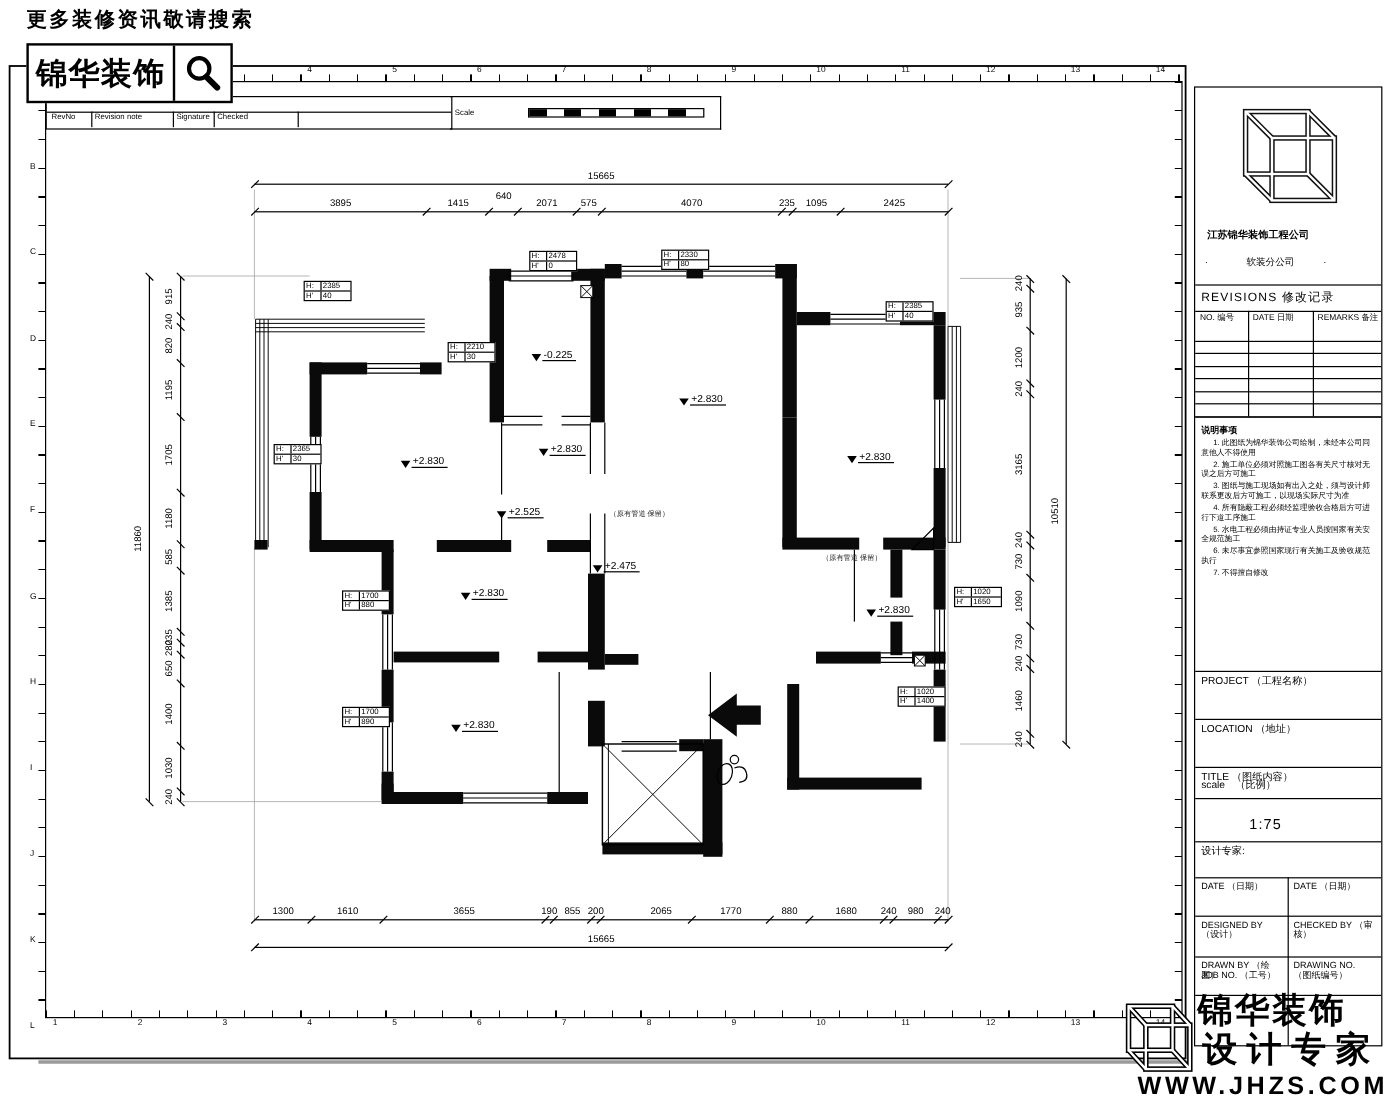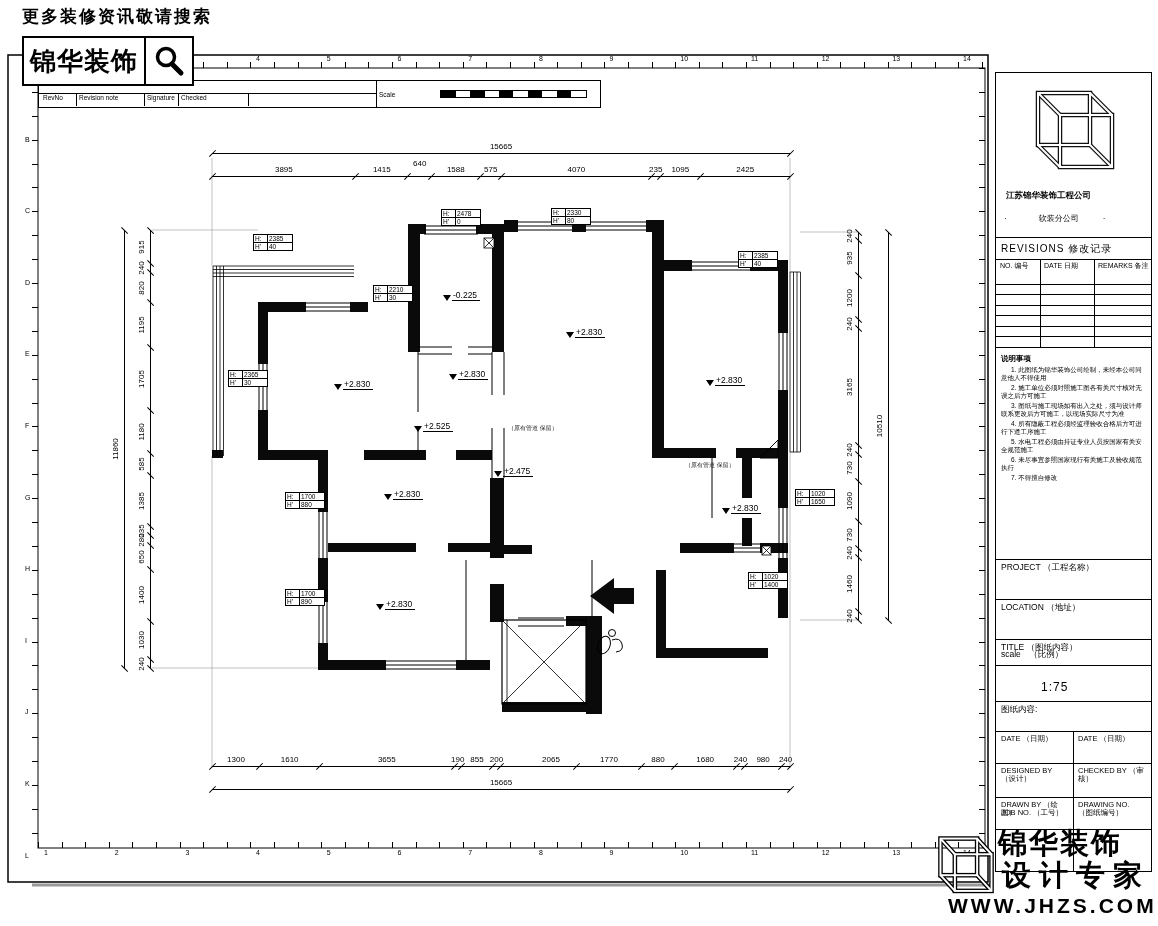--- a/index.html
+++ b/index.html
@@ -266,21 +266,21 @@
     <div class="hline" style="top:486px;"></div>
     <span class="t lab" style="left:5px;top:490px;">PROJECT （工程名称）</span>
     <div class="hline" style="top:526px;"></div>
     <span class="t lab" style="left:5px;top:530px;">LOCATION （地址）</span>
     <div class="hline" style="top:566px;"></div>
     <span class="t lab" style="left:5px;top:570px;">TITLE （图纸内容）</span>
     <div class="hline" style="top:592px;"></div>
     <span class="t lab" style="left:5px;top:577px;">scale　（比例）</span>
     <span class="t" id="scale-value">1:75</span>
     <div class="hline" style="top:628px;"></div>
-    <span class="t lab" style="left:5px;top:632px;">图纸内容:</span>
+    <span class="t lab" style="left:5px;top:632px;">设计专家:</span>
     <div class="hline" style="top:658px;"></div>
     <div class="vline" style="left:77px;top:658px;height:140px;"></div>
     <span class="t lab small" style="left:5px;top:662px;">DATE （日期）</span>
     <span class="t lab small" style="left:82px;top:662px;">DATE （日期）</span>
     <div class="hline" style="top:690px;"></div>
     <span class="t lab small" style="left:5px;top:694px;white-space:normal;width:68px;">DESIGNED BY （设计）</span>
     <span class="t lab small" style="left:82px;top:694px;white-space:normal;width:66px;">CHECKED BY （审核）</span>
     <div class="hline" style="top:724px;"></div>
     <span class="t lab small" style="left:5px;top:728px;white-space:normal;width:68px;">DRAWN BY （绘图）</span>
     <span class="t lab small" style="left:82px;top:728px;white-space:normal;width:66px;">DRAWING NO. （图纸编号）</span>
@@ -347,21 +347,21 @@
     <div class="t gridnum" style="left: 963.1px; top: 55px;">14</div>
     <div class="t gridnum" style="left: 963.1px; top: 849px;">14</div>
     <div class="dline" style="left: 212px; top: 176px; width: 578px; height: 1px;"></div>
     <div class="dtick" style="left: 211.5px; top: 171.5px; transform: rotate(45deg);"></div>
     <div class="dlab" style="left: 283.858px; top: 165px; transform: translateX(-50%);">3895</div>
     <div class="dtick" style="left: 355.216px; top: 171.5px; transform: rotate(45deg);"></div>
     <div class="dlab" style="left: 381.821px; top: 165px; transform: translateX(-50%);">1415</div>
     <div class="dtick" style="left: 407.426px; top: 171.5px; transform: rotate(45deg);"></div>
     <div class="dlab" style="left: 419.733px; top: 159px; transform: translateX(-50%);">640</div>
     <div class="dtick" style="left: 431.04px; top: 171.5px; transform: rotate(45deg);"></div>
-    <div class="dlab" style="left: 455.801px; top: 165px; transform: translateX(-50%);">1588</div>
+    <div class="dlab" style="left: 455.801px; top: 165px; transform: translateX(-50%);">2071</div>
     <div class="dtick" style="left: 479.561px; top: 171.5px; transform: rotate(45deg);"></div>
     <div class="dlab" style="left: 490.669px; top: 165px; transform: translateX(-50%);">575</div>
     <div class="dtick" style="left: 500.777px; top: 171.5px; transform: rotate(45deg);"></div>
     <div class="dlab" style="left: 576.363px; top: 165px; transform: translateX(-50%);">4070</div>
     <div class="dtick" style="left: 650.95px; top: 171.5px; transform: rotate(45deg);"></div>
     <div class="dlab" style="left: 655.785px; top: 165px; transform: translateX(-50%);">235</div>
     <div class="dtick" style="left: 659.621px; top: 171.5px; transform: rotate(45deg);"></div>
     <div class="dlab" style="left: 680.322px; top: 165px; transform: translateX(-50%);">1095</div>
     <div class="dtick" style="left: 700.023px; top: 171.5px; transform: rotate(45deg);"></div>
     <div class="dlab" style="left: 745.262px; top: 165px; transform: translateX(-50%);">2425</div>

